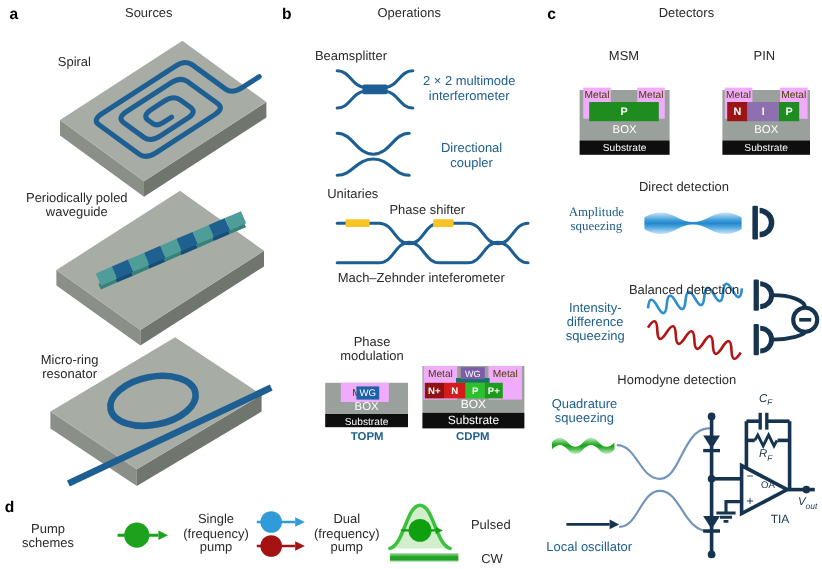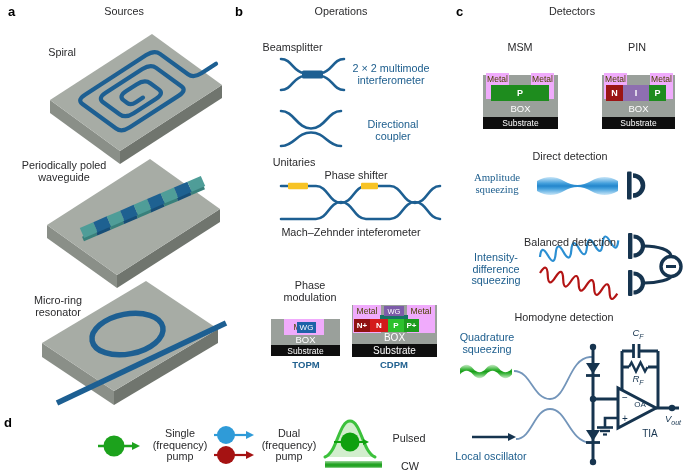--- a/index.html
+++ b/index.html
@@ -334,18 +334,19 @@
   <div class="t blue" style="left:455px;top:451px;width:72px;">Local oscillator</div>
 
   <div class="t navy math" style="left:628px;top:327px;width:20px;font-size:9.5px;"><span>C</span><sub>F</sub></div>
   <div class="t navy math" style="left:628px;top:373px;width:20px;font-size:9.5px;"><span>R</span><sub>F</sub></div>
   <div class="t navy" style="left:619px;top:392px;width:12px;font-size:10px;">−</div>
   <div class="t navy" style="left:619px;top:413px;width:12px;font-size:10px;">+</div>
   <div class="t navy" style="left:629px;top:399px;width:22px;font-size:8px;">OA</div>
   <div class="t navy" style="left:636px;top:428px;width:28px;font-size:10px;">TIA</div>
   <div class="t navy math" style="left:660px;top:413px;width:26px;font-size:9.5px;"><span>V</span><sub>out</sub></div>
 
+  <div class="t" style="left:10px;top:436px;width:60px;">Pump schemes</div>
   <div class="t" style="left:146px;top:428px;width:68px;">Single (frequency) pump</div>
   <div class="t" style="left:255px;top:428px;width:68px;">Dual (frequency) pump</div>
   <div class="t" style="left:385px;top:433px;width:48px;">Pulsed</div>
   <div class="t" style="left:394px;top:461px;width:32px;">CW</div>
 
 </div>
 
 </body></html>

